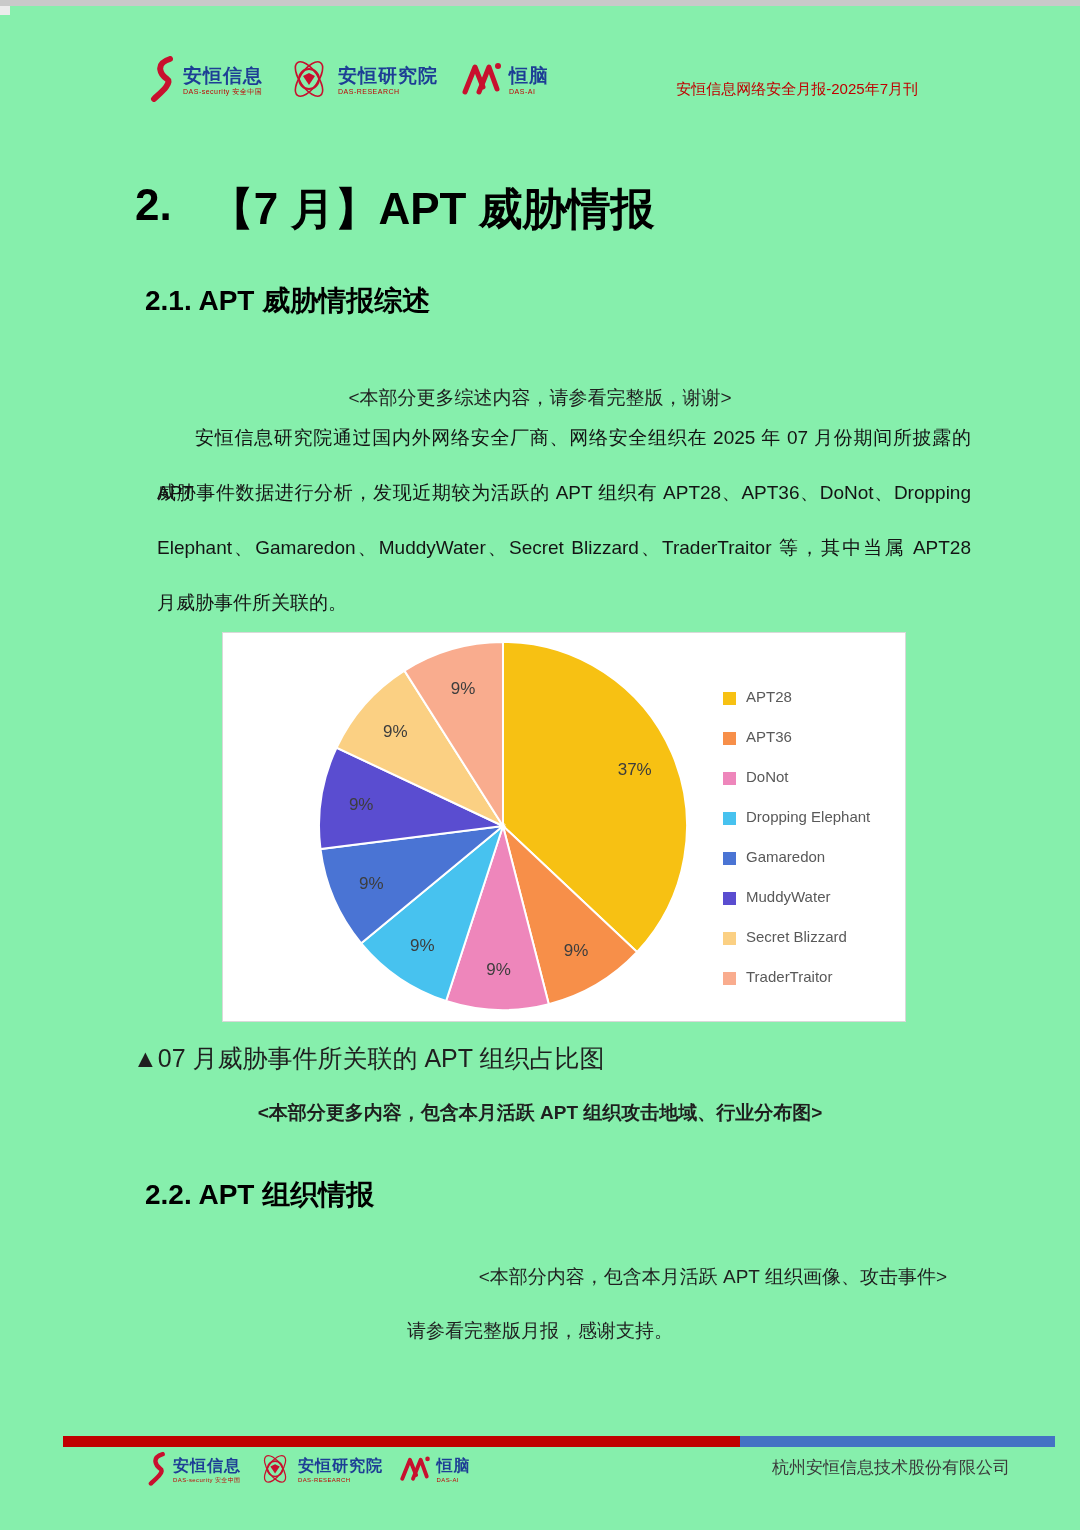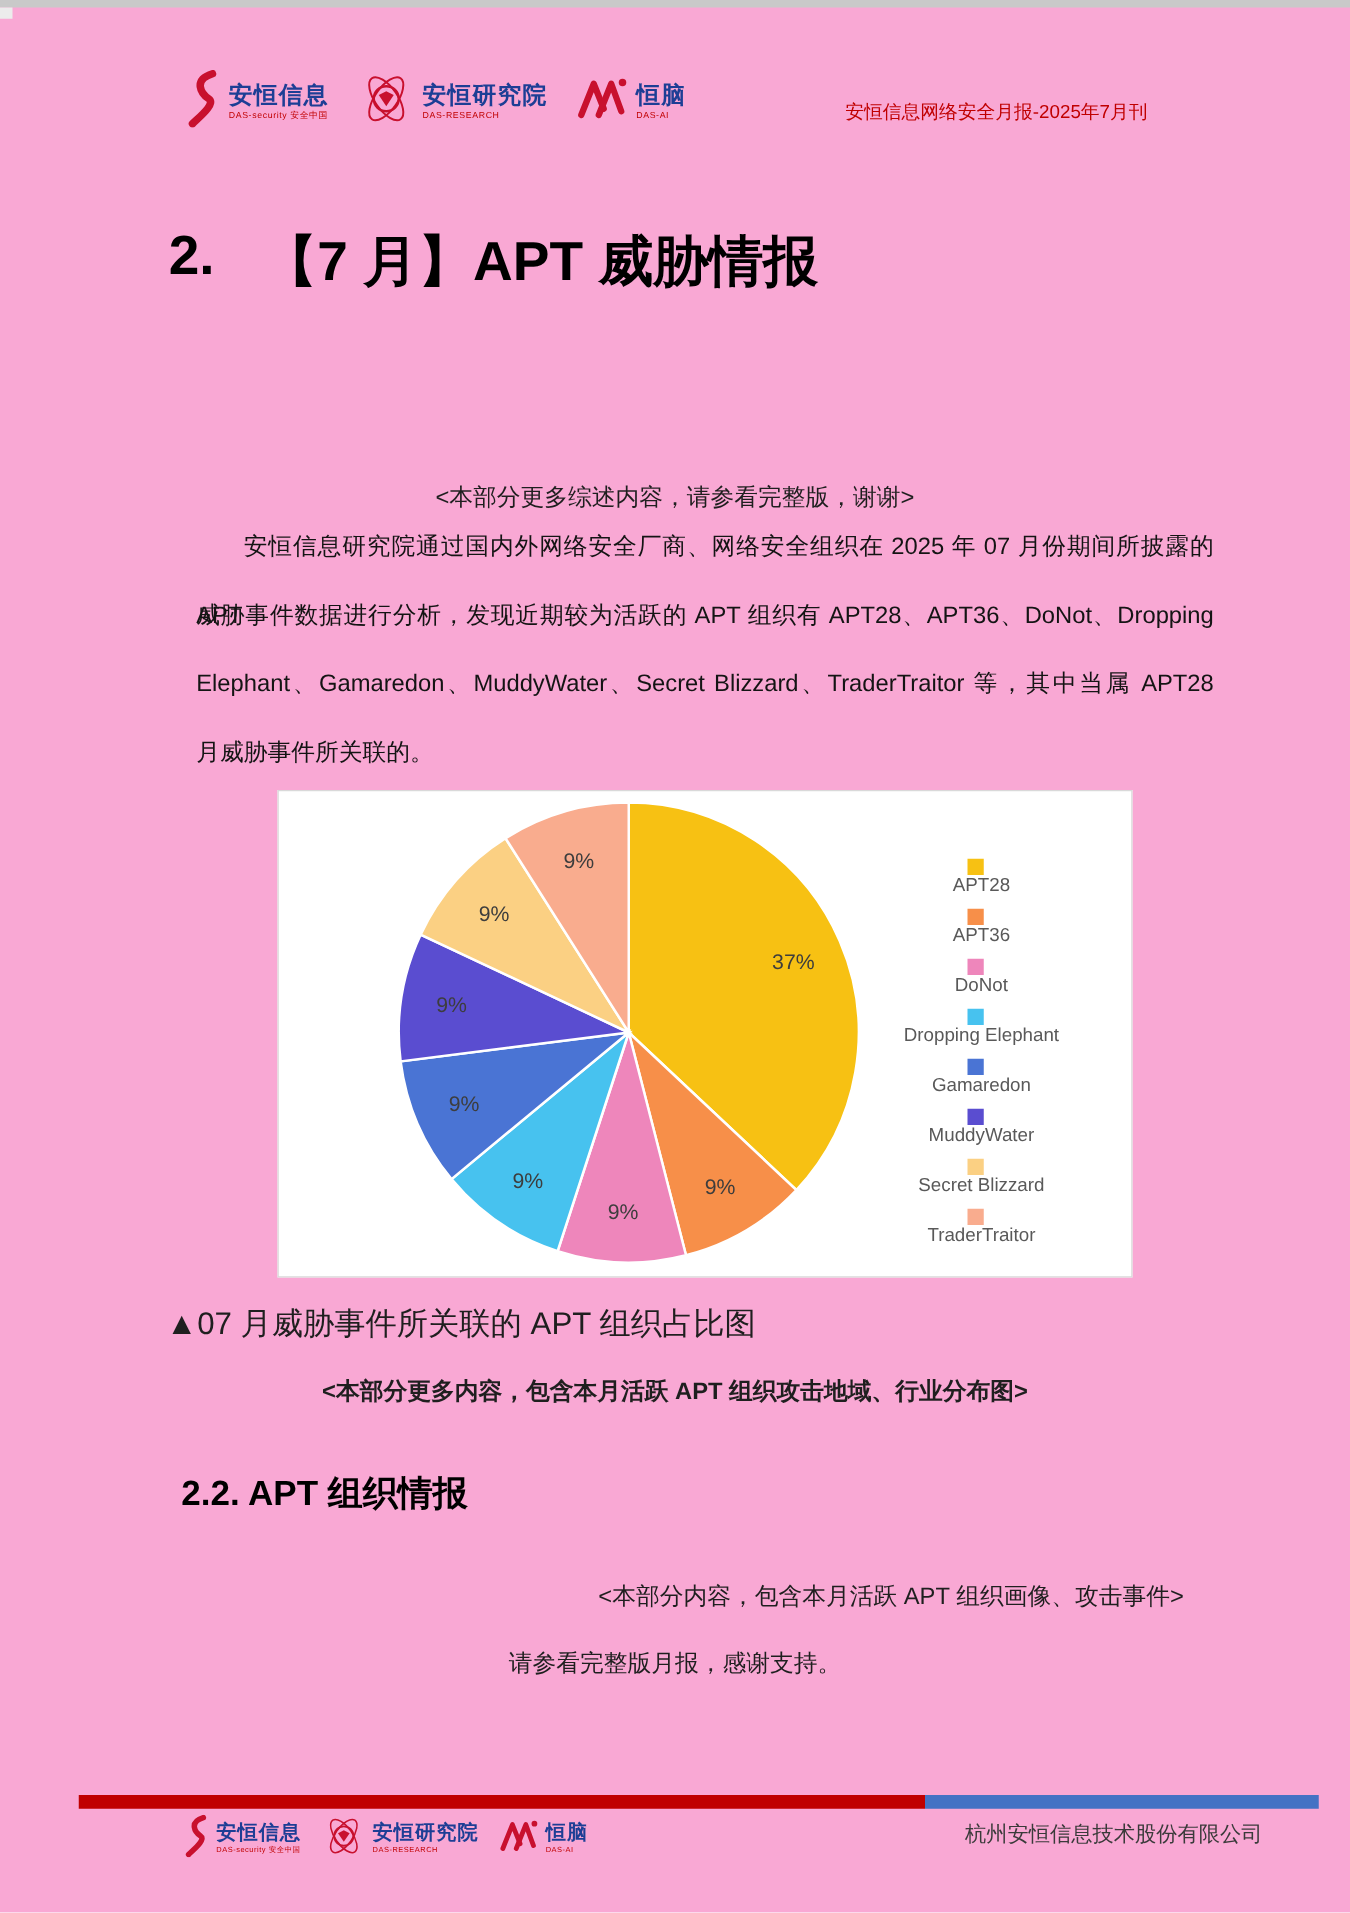--- a/index.html
+++ b/index.html
@@ -1,18 +1,18 @@
 <!DOCTYPE html>
 <html><head>
 <meta charset="utf-8">
 <style>
   * { margin:0; padding:0; box-sizing:border-box; }
   html,body { background:#ffffff; }
   .page {
-    position:relative; width:1080px; height:1530px; background:#f9a8d4;
+    position:relative; width:1080px; height:1530px; background:#86efac;
     font-family:"Liberation Sans","DejaVu Sans",sans-serif; overflow:hidden;
   }
   .top-strip { position:absolute; top:0; left:0; width:1080px; height:6px; background:#c9c9c9; }
   .top-corner { position:absolute; top:6px; left:0; width:10px; height:9px; background:#ececec; }
 
   
   .header-logos { position:absolute; left:146px; top:56px; display:flex; align-items:center; gap:24px; }
   .logo { display:flex; align-items:center; gap:7px; }
   .logo-text { display:flex; flex-direction:column; line-height:1.05; }
   .logo-cn { color:#1d3e95; font-weight:bold; font-size:19px; letter-spacing:1px; white-space:nowrap; }
@@ -33,21 +33,21 @@
   .body-para { position:absolute; left:133px; top:410px; width:814px; font-size:19px; color:#141414;margin-left:24px; }
   .para-line { height:55px; line-height:55px; text-align:justify; text-align-last:justify; white-space:normal; }
   .para-line.first { text-indent:2em; }
   .para-line.last { text-align-last:left; }
 
   
   .chart-box { position:absolute; left:222px; top:632px; width:684px; height:390px; background:#fff; border:1px solid #d9d9d9; }
   .pie-svg { position:absolute; left:0; top:0; }
   .pie-label { font-size:17px; fill:#3d3d3d; font-family:"Liberation Sans","DejaVu Sans",sans-serif; }
   .legend { position:absolute; left:500px; top:54px; }
-  .legend-item { display:flex; align-items:center; height:18px; margin-bottom:22px;flex-direction:column; }
+  .legend-item { display:flex; align-items:flex-end; height:18px; margin-bottom:22px; }
   .legend-swatch { width:13px; height:13px; margin-right:10px; flex:0 0 13px; }
   .legend-label { font-size:15px; color:#595959; white-space:nowrap; }
 
   .chart-caption { position:absolute; left:133px; top:1042px; width:814px; text-align:left; font-size:25px; color:#1f1f1f; white-space:nowrap; }
 
   
   .footer-bar-red { position:absolute; left:63px; top:1436px; width:677px; height:11px; }
   .footer-bar-blue { position:absolute; left:740px; top:1436px; width:315px; height:11px; }
   .footer-logos { position:absolute; left:145px; top:1451px; transform:scale(.85); transform-origin:left top; display:flex; align-items:center; gap:20px; }
   .footer-company { position:absolute; right:70px; top:1456px; font-size:17px; color:#3a3a3a; white-space:nowrap; }
@@ -99,20 +99,21 @@
         <span class="logo-sub">DAS-AI</span>
       </span>
     </div>
   </div>
   <div class="issue-title">安恒信息网络安全月报-2025年7月刊</div>
 
   <div class="doc-title">
     <span>2.</span>
     <span>【7 月】APT 威胁情报</span>
   </div>
+  <div class="h2 h2-1">2.1. APT 威胁情报综述</div>
   <div class="center-note note-1">&lt;本部分更多综述内容，请参看完整版，谢谢&gt;</div>
 
   <div class="body-para">
     <div class="para-line first">安恒信息研究院通过国内外网络安全厂商、网络安全组织在 2025 年 07 月份期间所披露的 APT</div>
     <div class="para-line">威胁事件数据进行分析，发现近期较为活跃的 APT 组织有 APT28、APT36、DoNot、Dropping</div>
     <div class="para-line">Elephant、Gamaredon、MuddyWater、Secret Blizzard、TraderTraitor 等，其中当属 APT28</div>
     <div class="para-line last">月威胁事件所关联的。</div>
   </div>
 
   <div class="chart-box">

